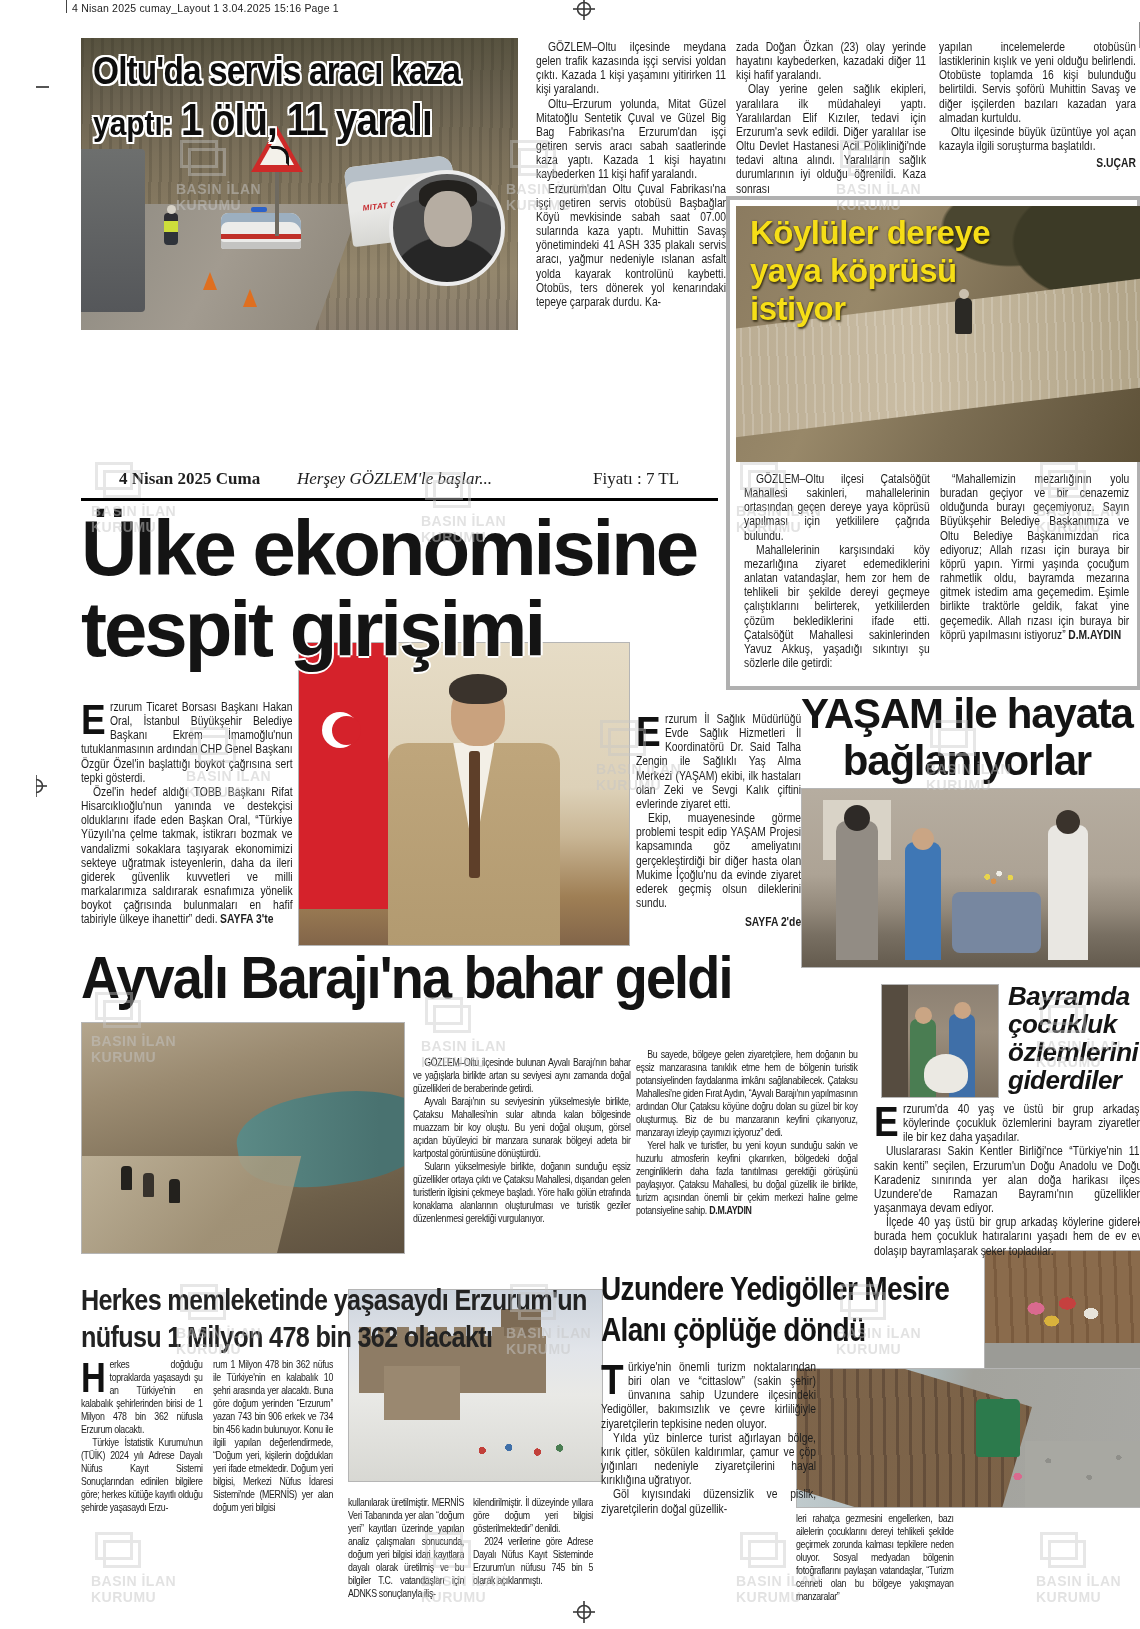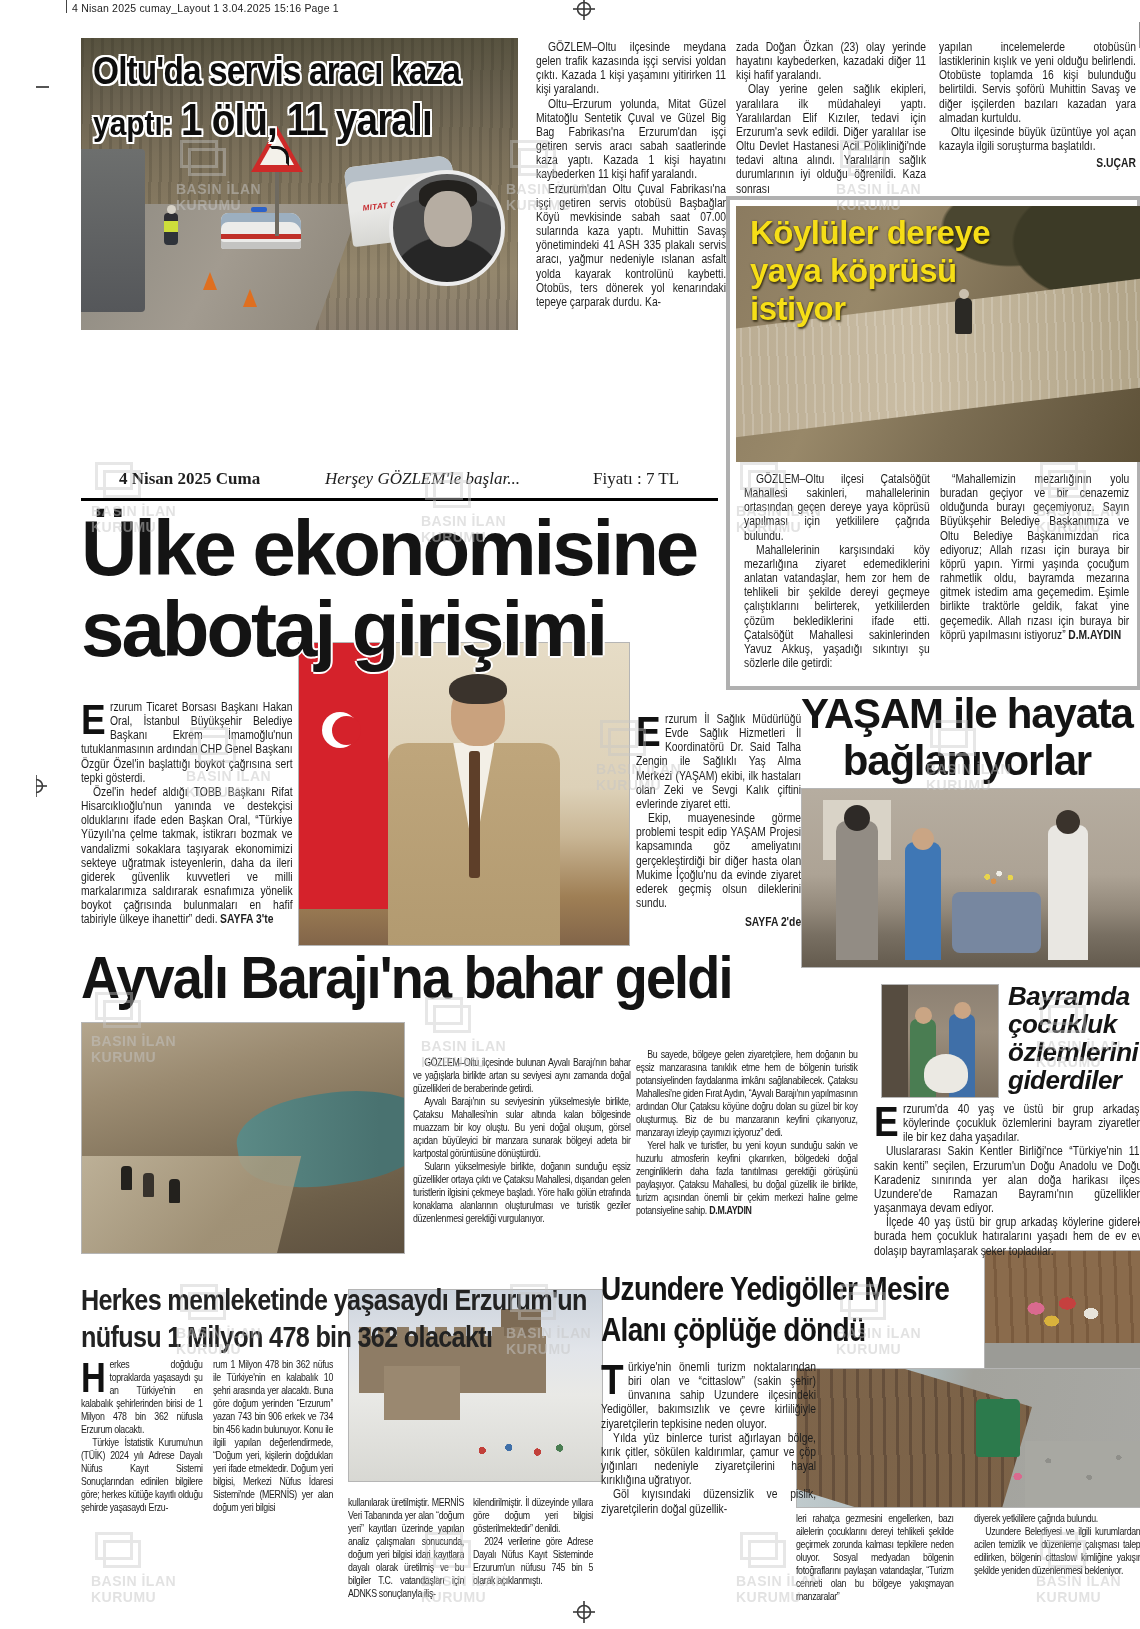--- a/index.html
+++ b/index.html
@@ -67,21 +67,21 @@
   .bridge-hl{position:absolute;left:14px;top:8px;z-index:4;color:#f6de17;font-weight:800;font-size:33px;line-height:38px;letter-spacing:-.5px;
     text-shadow:1px 2px 2px rgba(35,28,0,.7),0 0 2px rgba(35,28,0,.5);}
   
   #masthead{position:absolute;left:45px;top:335px;width:637px;height:125px;background:#000;overflow:hidden;z-index:2;}
   .gz{position:absolute;left:8px;top:-14px;font-size:148px;line-height:1;font-weight:700;letter-spacing:-8px;color:#fff;
       transform:scaleX(1.27);transform-origin:0 0;white-space:nowrap;}
   .oltu{position:absolute;left:262px;top:8px;font-size:25px;font-weight:900;letter-spacing:2px;color:#111;
       text-shadow:-1px -1px 0 #fff,1px -1px 0 #fff,-1px 1px 0 #fff,1px 1px 0 #fff,0 1px 0 #fff,0 -1px 0 #fff;}
   #dateline{position:absolute;left:45px;top:462px;width:637px;height:36px;border-bottom:3px solid #000;z-index:2;font-family:"Liberation Serif",serif;}
   #dateline .md{position:absolute;left:38px;top:7px;font-weight:700;font-size:17px;}
-  #dateline .mm{position:absolute;left:244px;top:7px;font-style:italic;font-size:17px;}
+  #dateline .mm{position:absolute;left:216px;top:7px;font-style:italic;font-size:17px;}
   #dateline .mp{position:absolute;left:512px;top:7px;font-size:17px;}
   
   .hl{position:absolute;color:#141414;font-weight:800;z-index:4;}
   #main-hl{left:45px;top:508px;font-size:78px;line-height:81px;letter-spacing:-3px;white-space:nowrap;
     text-shadow:-2px 0 0 #fff,2px 0 0 #fff,0 2px 0 #fff,0 -2px 0 #fff;}
   #yasam-hl{left:765px;top:690px;font-size:42px;line-height:47px;letter-spacing:-1.2px;white-space:nowrap;text-align:center;}
   #dam-hl{left:45px;top:946px;font-size:60px;line-height:64px;letter-spacing:-2px;white-space:nowrap;
     transform:scaleX(.9);transform-origin:0 0;}
   #bayram-hl{left:972px;top:982px;font-size:26px;line-height:28px;font-style:italic;letter-spacing:-.5px;}
   #pop-hl{left:45px;top:1281px;font-weight:700;font-size:30px;line-height:37px;letter-spacing:-.8px;white-space:nowrap;
@@ -285,21 +285,21 @@
   </div>
 
   <div id="dateline">
     <span class="md">4 Nisan 2025 Cuma</span>
     <span class="mm">Herşey GÖZLEM'le başlar...</span>
     <span class="mp">Fiyatı : 7 TL</span>
   </div>
 
   <div id="main-hl" class="hl">
     <div>Ülke ekonomisine</div>
-    <div>sabotaj girişimi</div>
+    <div>tespit girişimi</div>
   </div>
   <div class="colbox" style="left:45px;top:700px;width:212px;height:248px">
     <div class="cond bt dc" style="width:246px;font-size:12px">
       <div>
           <p>Erzurum Ticaret Borsası Başkanı Hakan Oral, İstanbul Büyükşehir Belediye Başkanı Ekrem İmamoğlu'nun tutuklanmasının ardından CHP Genel Başkanı Özgür Özel'in başlattığı boykot çağrısına sert tepki gösterdi.</p>
         </div>
       <p><span>Özel'in hedef aldığı TOBB Başkanı Rifat Hisarcıklıoğlu'nun yanında ve destekçisi olduklarını ifade eden Başkan Oral, “Türkiye Yüzyılı'na çelme takmak, istikrarı bozmak ve vandalizmi sokaklara taşıyarak ekonomimizi sekteye uğratmak isteyenlerin, daha da ileri giderek güvenlik kuvvetleri ve milli markalarımıza saldırarak esnafımıza yönelik boykot çağrısında bulunmaları en hafif tabiriyle ülkeye ihanettir” dedi.</span><b class="inb">SAYFA 3'te</b></p>
     </div>
   </div>
   <div id="suit-photo" class="ph">
@@ -427,26 +427,20 @@
         <p>Türkiye'nin önemli turizm noktalarından biri olan ve “cittaslow” (sakin şehir) ünvanına sahip Uzundere ilçesindeki Yedigöller, bakımsızlık ve çevre kirliliğiyle ziyaretçilerin tepkisine neden oluyor.</p>
         <p>Yılda yüz binlerce turist ağırlayan bölge, kırık çitler, sökülen kaldırımlar, çamur ve çöp yığınları nedeniyle ziyaretçilerini hayal kırıklığına uğratıyor.</p>
         <p>Göl kıyısındaki düzensizlik ve pislik, ziyaretçilerin doğal güzellik-</p>
       </div>
   </div>
   <div class="colbox" style="left:760px;top:1512px;width:158px;height:114px">
     <div class="xcond bt cc" style="width:197px;font-size:11px">
         <p>leri rahatça gezmesini engellerken, bazı ailelerin çocuklarını dereyi tehlikeli şekilde geçirmek zorunda kalması tepkilere neden oluyor. Sosyal medyadan bölgenin fotoğraflarını paylaşan vatandaşlar, “Turizm cenneti olan bu bölgeye yakışmayan manzaralar”</p>
       </div>
   </div>
-  <div class="colbox" style="left:938px;top:1512px;width:167px;height:114px">
-    <div class="xcond bt cc" style="width:208px;font-size:11px">
-        <p>diyerek yetkililere çağrıda bulundu.</p>
-        <p>Uzundere Belediyesi ve ilgili kurumlardan acilen temizlik ve düzenleme çalışması talep edilirken, bölgenin cittaslow kimliğine yakışır şekilde yeniden düzenlenmesi bekleniyor.</p>
-      </div>
-  </div>
 
   <div class="wm" style="left:140px;top:148px">
       <i></i>
       <b>BASIN İLAN</b>
       <b>KURUMU</b>
     </div>
   <div class="wm" style="left:470px;top:148px">
       <i></i>
       <b>BASIN İLAN</b>
       <b>KURUMU</b>

